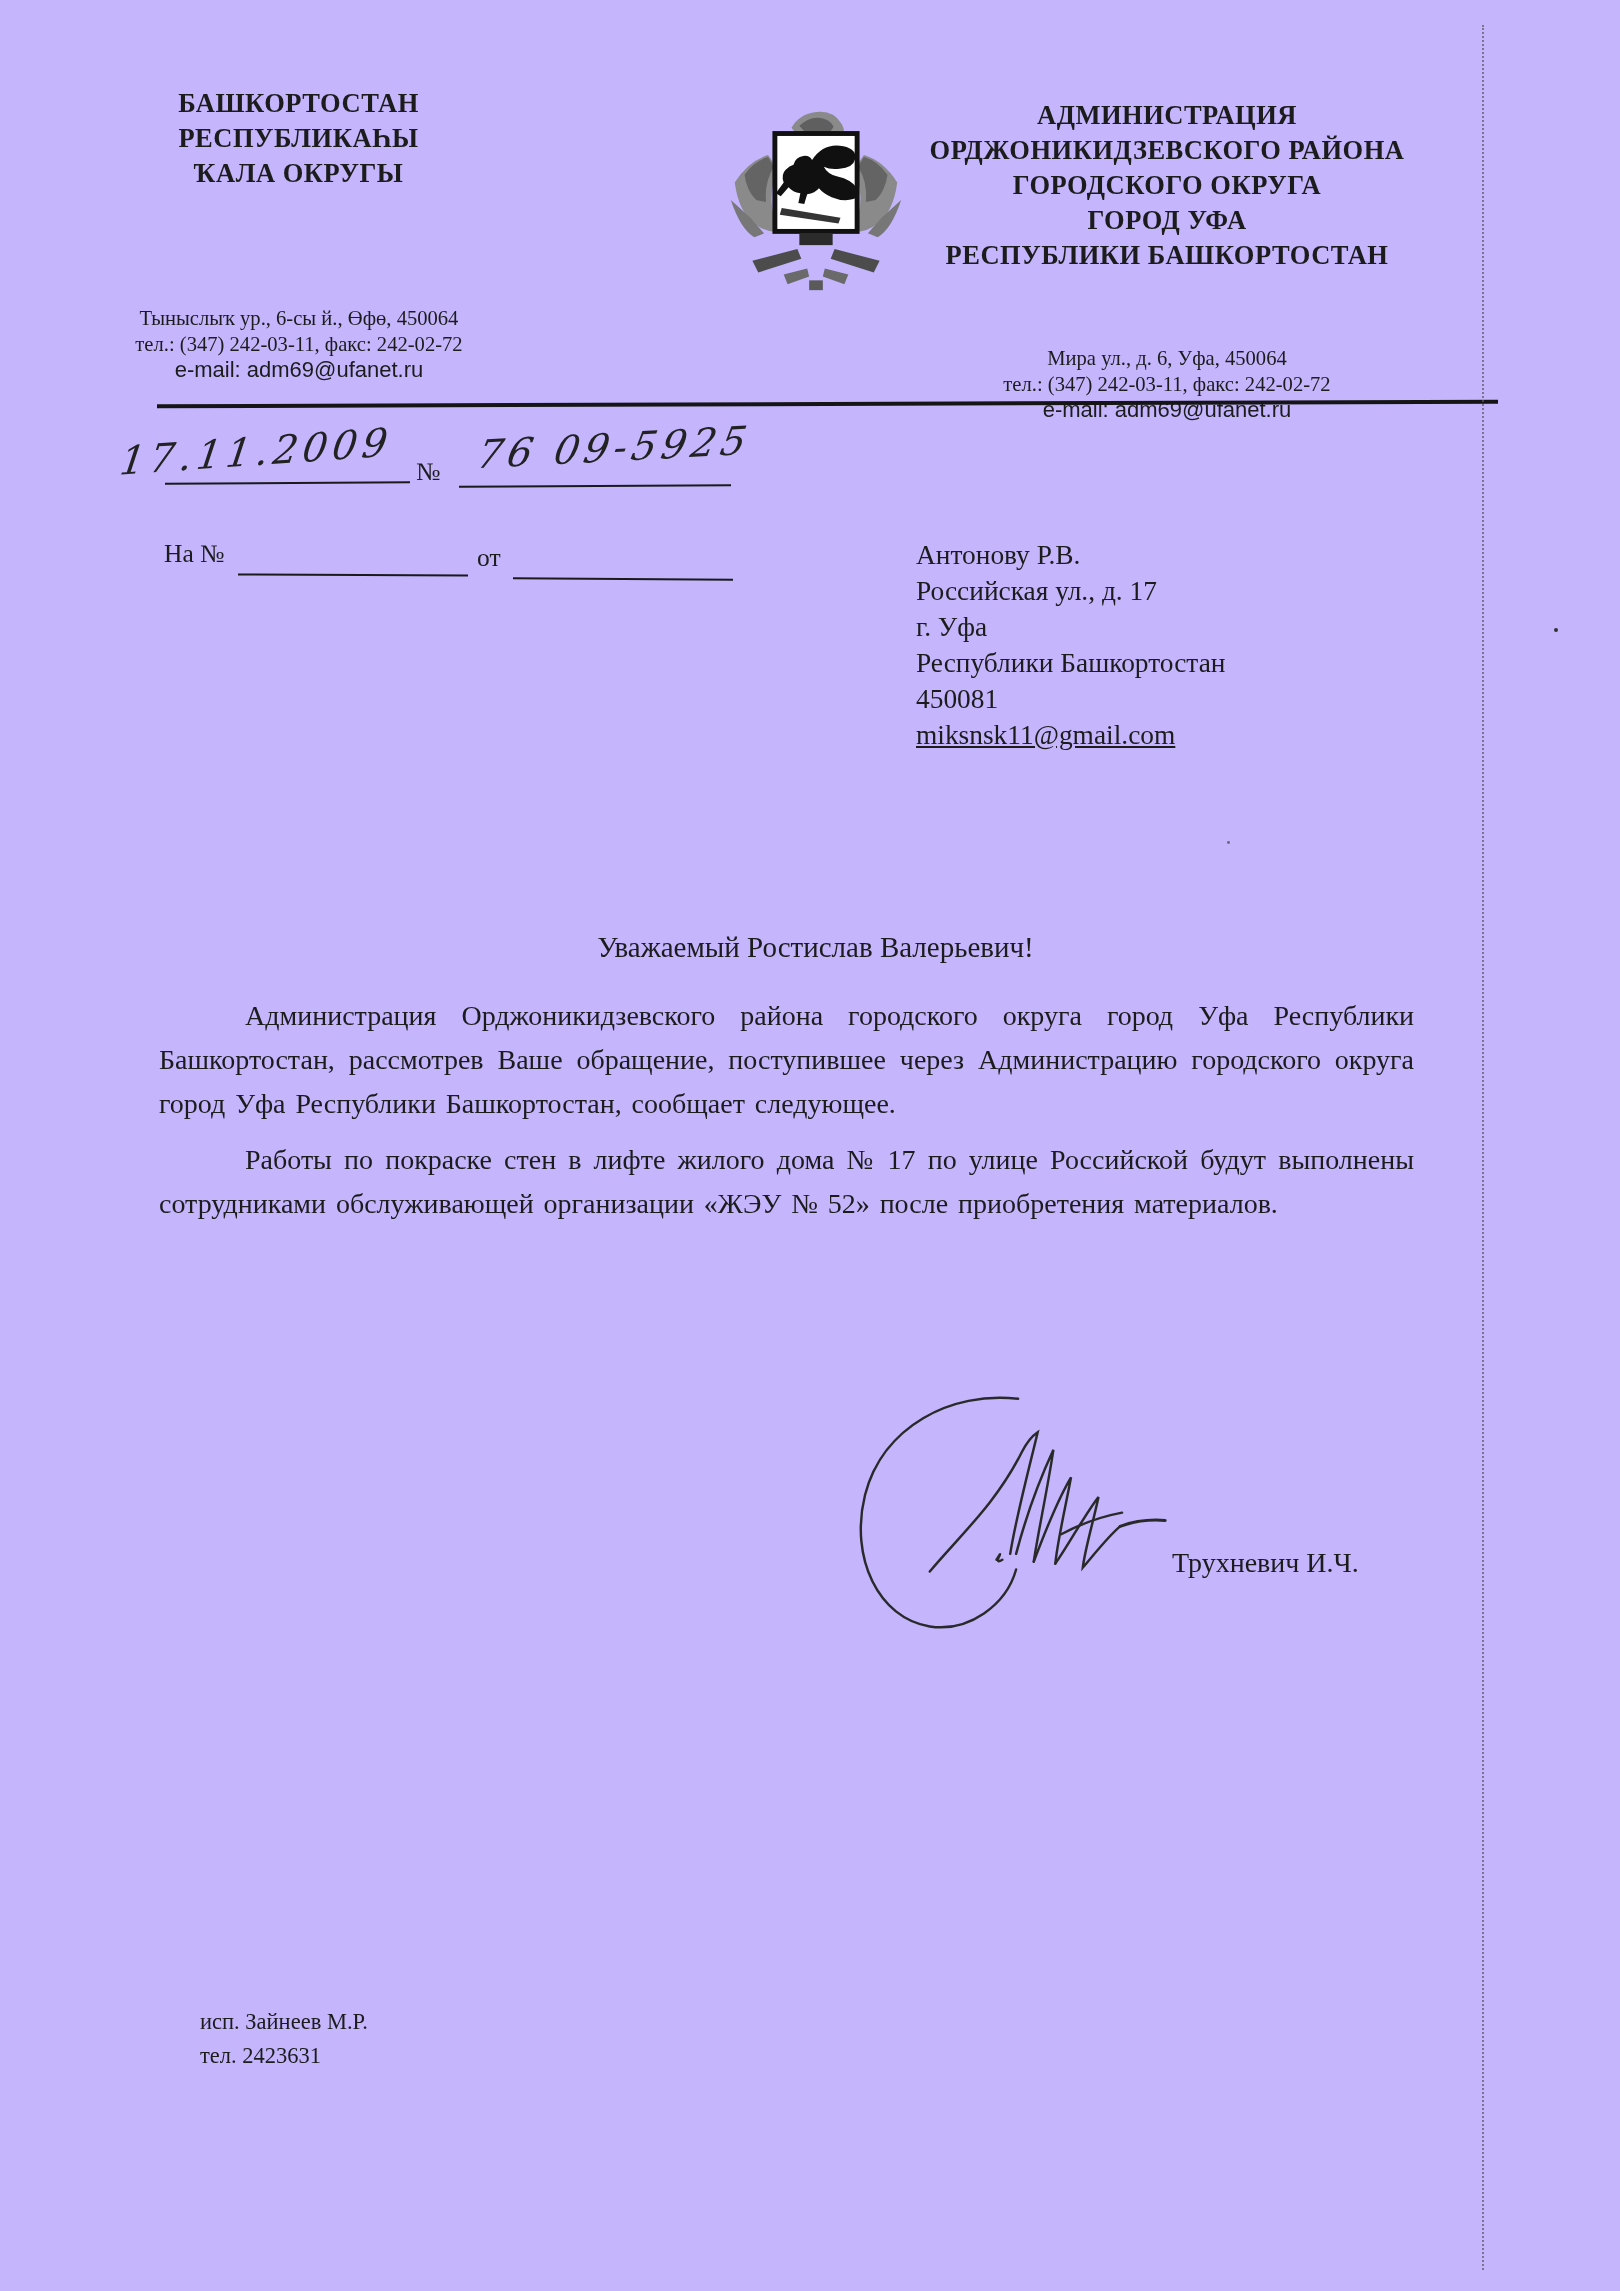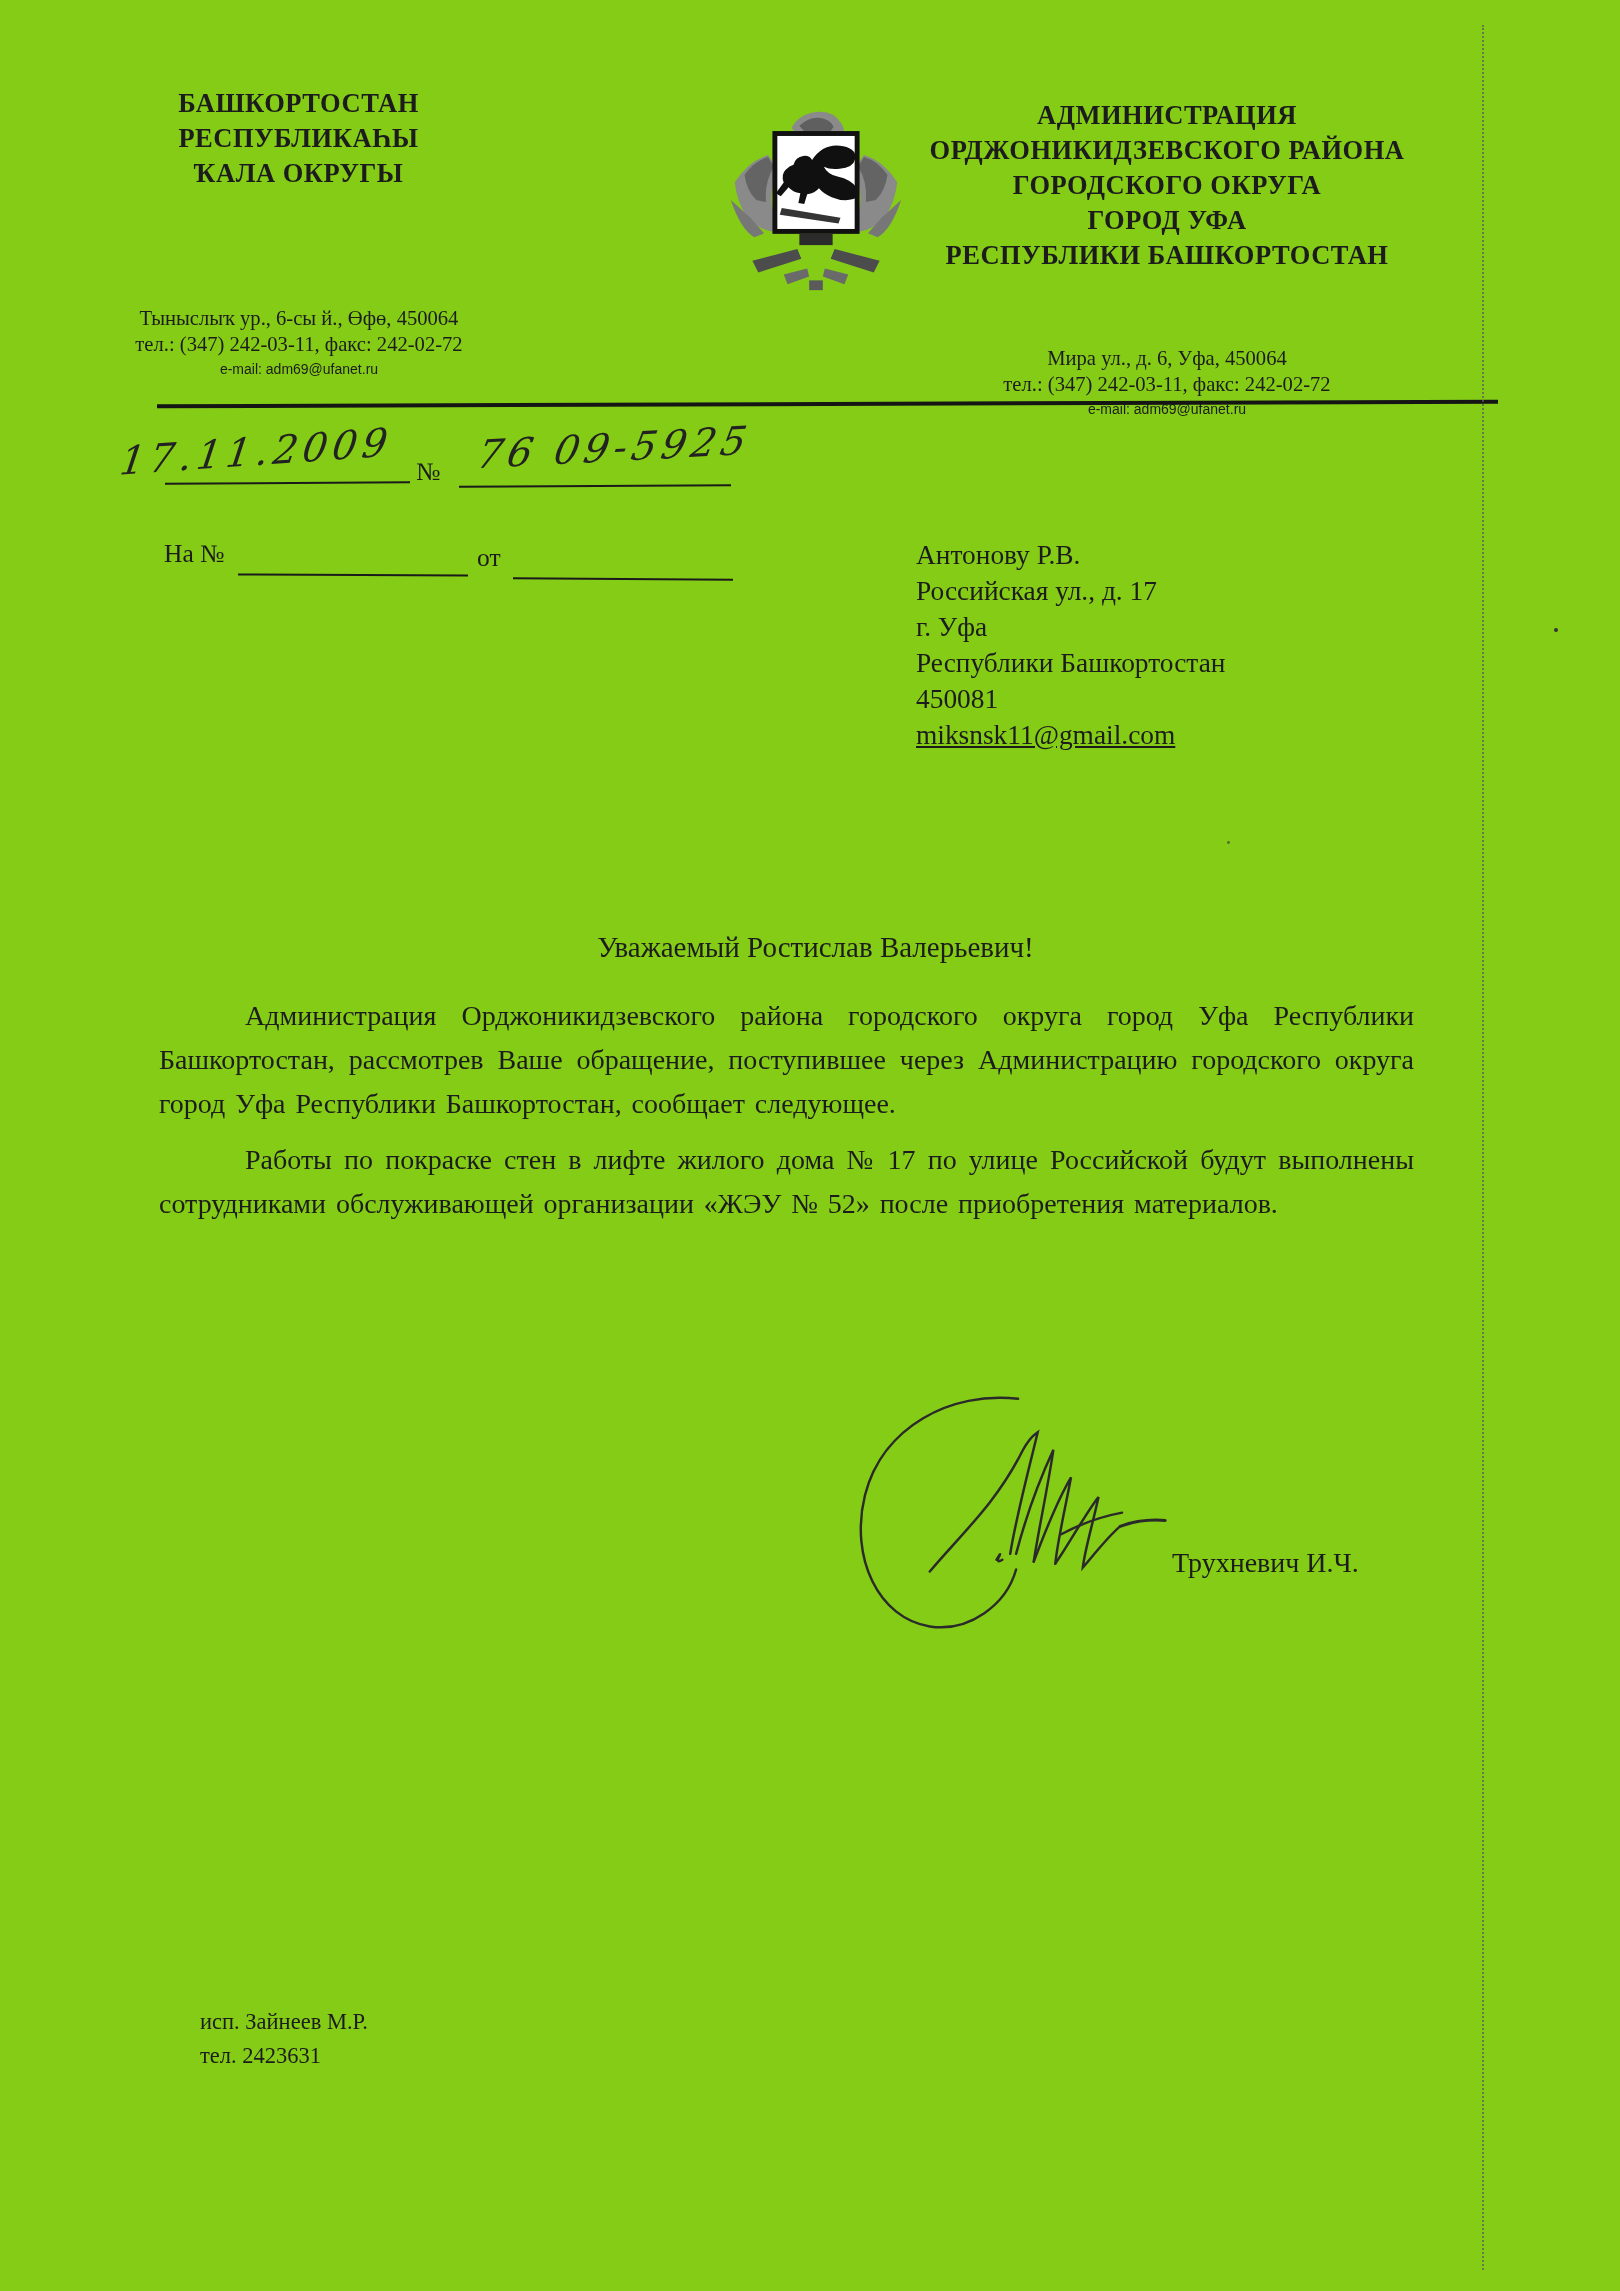--- a/index.html
+++ b/index.html
@@ -1,29 +1,29 @@
 <!DOCTYPE html>
 <html><head>
 <meta charset="utf-8">
 <style>
   html,body{margin:0;padding:0;background:#e8e8e8;}
   .page{
     position:relative;
     width:1620px;height:2292px;
-    background:#84cc16;
+    background:#c4b5fd;
     font-family:"Liberation Serif", serif;
     color:#1c1c1c;
     overflow:hidden;
   }
   .abs{position:absolute;}
   .center{text-align:center;}
   
   .org-block{font-weight:bold;font-size:26.5px;line-height:35px;letter-spacing:0.5px;}
   .contact-block{font-size:20.6px;line-height:25.5px;}
-  .contact-block .sans{font-family:"Liberation Sans", sans-serif;font-size:14px;}
+  .contact-block .sans{font-family:"Liberation Sans", sans-serif;font-size:22px;}
   .thick-rule{height:3.9px;background:#151515;transform:rotate(-0.2deg);}
   
   .ref-label{font-size:25.5px;}
   .fill-line{border-bottom:2px solid #1a1a1a;height:0;}
   .handwriting{
     font-family:"DejaVu Serif", serif;
     font-style:italic;
     font-size:39px;
     letter-spacing:4.9px;
     color:#222;

